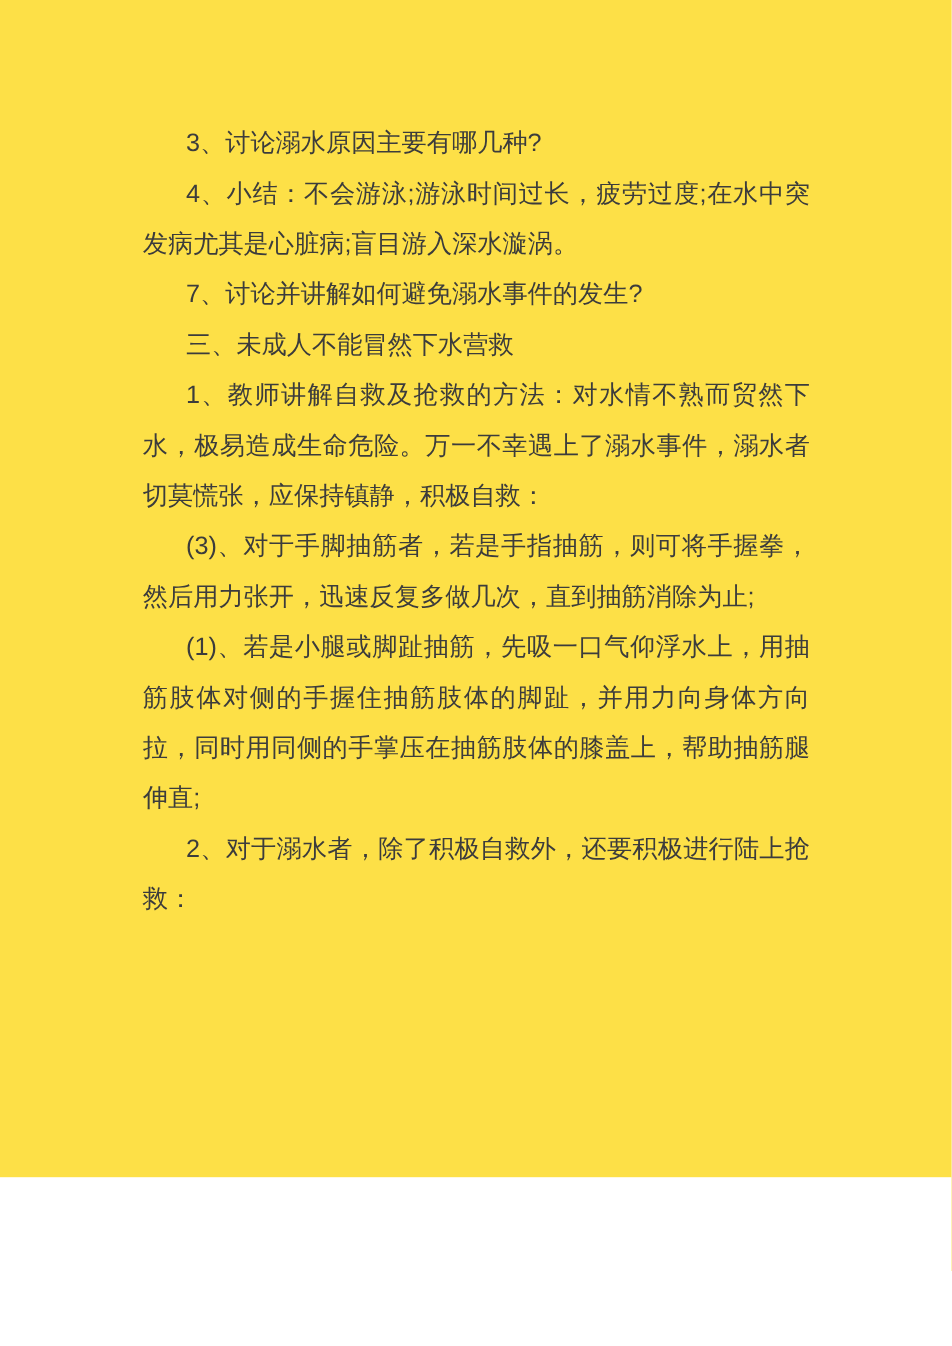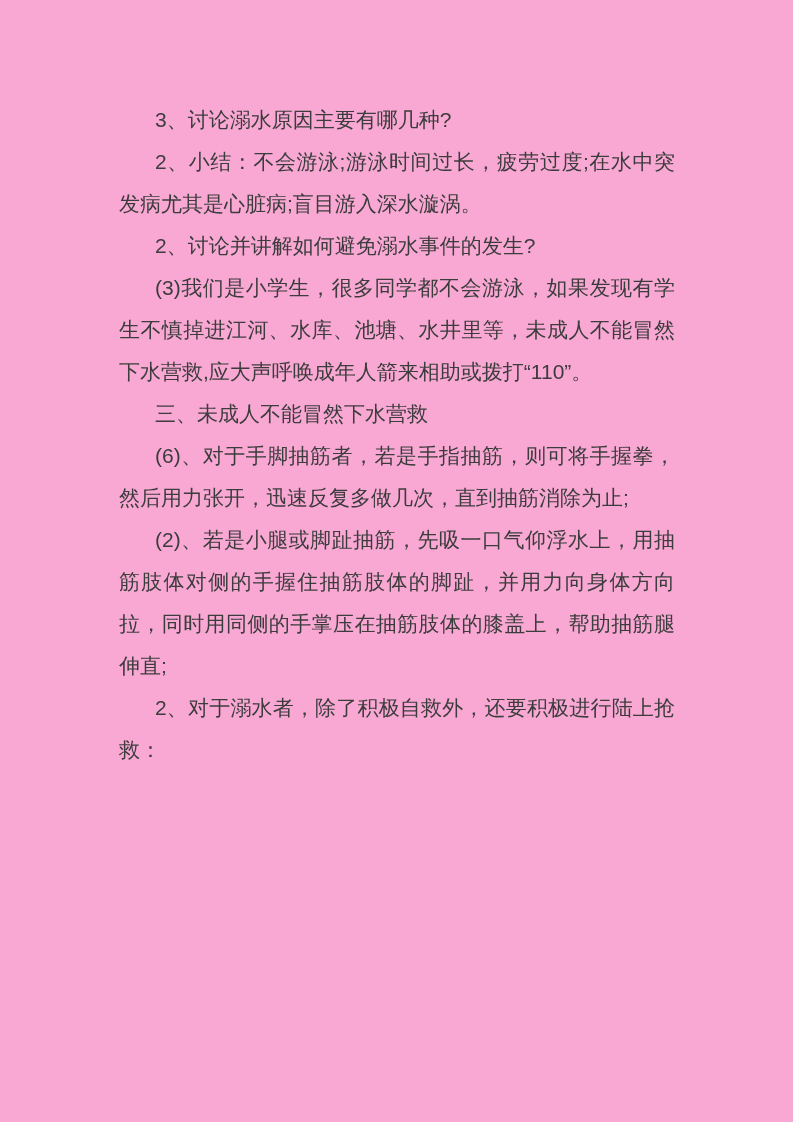--- a/index.html
+++ b/index.html
@@ -8,40 +8,40 @@
   }
   body {
     width: 793px;
     height: 1122px;
     background: #ffffff;
     overflow: hidden;
   }
   .page {
     box-sizing: border-box;
     width: 793px;
-    height: 1122px;
+    height: 981px;
     padding: 99px 118px 20px 119px;
-    background: #f9a8d4;
+    background: #fde047;
   }
   .para {
     margin: 0;
     font-family: "Liberation Sans", sans-serif;
     font-size: 21px;
     line-height: 42px;
     color: #3c3c3c;
     text-align: justify;
     text-justify: inter-ideograph;
     text-indent: 36px;
   }
 </style>
 </head>
 <body>
 
 <div class="page">
   <p class="para">3、讨论溺水原因主要有哪几种?</p>
-  <p class="para">2、小结：不会游泳;游泳时间过长，疲劳过度;在水中突发病尤其是心脏病;盲目游入深水漩涡。</p>
-  <p class="para">2、讨论并讲解如何避免溺水事件的发生?</p>
-  <p class="para">(3)我们是小学生，很多同学都不会游泳，如果发现有学生不慎掉进江河、水库、池塘、水井里等，未成人不能冒然下水营救,应大声呼唤成年人箭来相助或拨打“110”。</p>
+  <p class="para">4、小结：不会游泳;游泳时间过长，疲劳过度;在水中突发病尤其是心脏病;盲目游入深水漩涡。</p>
+  <p class="para">7、讨论并讲解如何避免溺水事件的发生?</p>
   <p class="para">三、未成人不能冒然下水营救</p>
-  <p class="para">(6)、对于手脚抽筋者，若是手指抽筋，则可将手握拳，然后用力张开，迅速反复多做几次，直到抽筋消除为止;</p>
-  <p class="para">(2)、若是小腿或脚趾抽筋，先吸一口气仰浮水上，用抽筋肢体对侧的手握住抽筋肢体的脚趾，并用力向身体方向拉，同时用同侧的手掌压在抽筋肢体的膝盖上，帮助抽筋腿伸直;</p>
+  <p class="para">1、教师讲解自救及抢救的方法：对水情不熟而贸然下水，极易造成生命危险。万一不幸遇上了溺水事件，溺水者切莫慌张，应保持镇静，积极自救：</p>
+  <p class="para">(3)、对于手脚抽筋者，若是手指抽筋，则可将手握拳，然后用力张开，迅速反复多做几次，直到抽筋消除为止;</p>
+  <p class="para">(1)、若是小腿或脚趾抽筋，先吸一口气仰浮水上，用抽筋肢体对侧的手握住抽筋肢体的脚趾，并用力向身体方向拉，同时用同侧的手掌压在抽筋肢体的膝盖上，帮助抽筋腿伸直;</p>
   <p class="para">2、对于溺水者，除了积极自救外，还要积极进行陆上抢救：</p>
 </div>
 
 </body></html>

